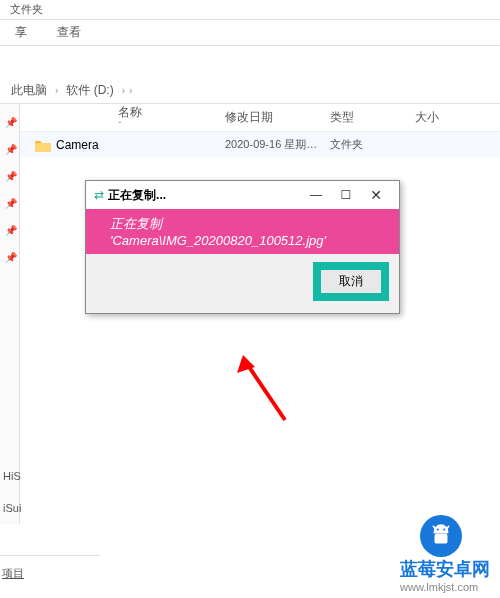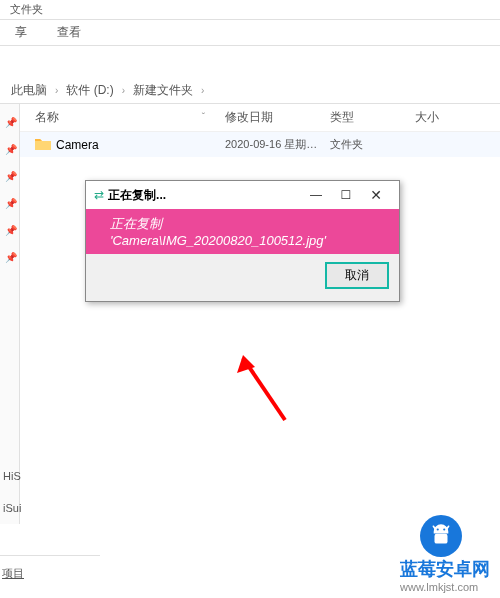--- a/index.html
+++ b/index.html
@@ -16,44 +16,44 @@
     .breadcrumb { height: 25px; display: flex; align-items: center; padding: 0 5px; color: #555; margin-top: 32px; }
     .breadcrumb span { padding: 0 6px; font-size: 12px; }
     .breadcrumb .sep { color: #999; font-size: 10px; padding: 0 2px; }
     
     .main { display: flex; height: 420px; }
     .side { width: 20px; background: #fafafa; border-right: 1px solid #e0e0e0; padding-top: 5px; }
     .pin { color: #888; font-size: 10px; padding: 8px 5px; }
     
     .content { flex: 1; background: #fff; }
     .col-headers { height: 28px; display: flex; align-items: center; border-bottom: 1px solid #f0f0f0; color: #555; font-size: 12px; }
-    .col-name { width: 205px; padding-left: 15px; display: flex; align-items: center; justify-content: space-between; }
+    .col-name { width: 205px; padding-left: 15px; display: flex; align-items: center; justify-content: space-between; flex-direction: column; }
     .col-name .sort { color: #888; font-size: 10px; margin-right: 20px; }
     .col-date { width: 105px; }
     .col-type { width: 85px; font-family: Liberation Mono, monospace; }
     .col-size { width: 60px; }
     
     .file-row { height: 25px; display: flex; align-items: center; background: #f5f9ff; }
-    .file-name { width: 205px; padding-left: 15px; display: flex; align-items: flex-start; }
+    .file-name { width: 205px; padding-left: 15px; display: flex; align-items: flex-end; }
     .folder-icon { width: 16px; height: 12px; margin-right: 5px; }
     .file-date { width: 105px; color: #555; font-size: 11px; }
     .file-type { width: 85px; color: #555; font-size: 11px; }
     
     .modal { position: absolute; top: 180px; left: 85px; width: 315px; background: #f0f0f0; border: 1px solid #888; box-shadow: 2px 2px 6px rgba(0,0,0,0.3); }
     .modal-title { height: 28px; display: flex; align-items: center; padding: 0 8px; background: #fff; font-size: 12px; }
     .modal-title .icon { color: #2a8; margin-right: 4px; }
     .modal-title .txt { flex: 1; font-weight: bold; }
     .modal-title .ctrl { width: 30px; text-align: center; color: #333; font-size: 12px; cursor: pointer; }
     .modal-title .ctrl.close { font-size: 14px; }
     .modal-banner { background: #ec4899; color: #fff; padding: 6px 24px; font-size: 13px; font-style: italic; }
     .modal-body { padding: 12px 10px; font-size: 12px; color: #333; }
     .progress-track { height: 16px; background: #e8e8e8; border: 1px solid #bbb; margin-top: 25px; position: relative; }
     .progress-fill { height: 100%; background: linear-gradient(to right, #3ab33a, #6fd66f, #3ab33a); width: 46%; }
     .modal-footer { padding: 8px 10px 12px; display: flex; justify-content: flex-end; }
-    .cancel-btn { padding: 3px 18px; border: 2px solid #14b8a6; background: #e8e8e8; font-size: 12px; }
+    .cancel-btn { padding: 3px 18px; border: 8px solid #14b8a6; background: #e8e8e8; font-size: 12px; }
     
     .arrow { position: absolute; top: 355px; left: 195px; width: 100px; height: 70px; pointer-events: none; }
     
     .bottom-side { position: absolute; left: 0; top: 460px; width: 30px; color: #555; font-size: 11px; }
     .bottom-side div { padding: 10px 3px; }
     
     .bottom-div { position: absolute; top: 555px; left: 0; width: 100px; height: 1px; background: #e0e0e0; }
     .bottom-txt { position: absolute; top: 566px; left: 0; width: 40px; font-size: 11px; color: #555; padding-left: 2px; text-decoration: underline; }
     
     .watermark { position: absolute; bottom: 5px; right: 10px; display: flex; align-items: center; color: #1877db; flex-direction: column; }
@@ -72,21 +72,20 @@
   <span>享</span>
   <span>查看</span>
 </div>
 <div class="divider"></div>
 
 <div class="breadcrumb">
   <span>此电脑</span>
   <span class="sep">›</span>
   <span>软件 (D:)</span>
   <span class="sep">›</span>
-  <span>新建文件夹</span>
   <span class="sep">›</span>
 </div>
 <div class="divider"></div>
 
 <div class="main">
   <div class="side">
     <div class="pin">📌</div>
     <div class="pin">📌</div>
     <div class="pin">📌</div>
     <div class="pin">📌</div>

